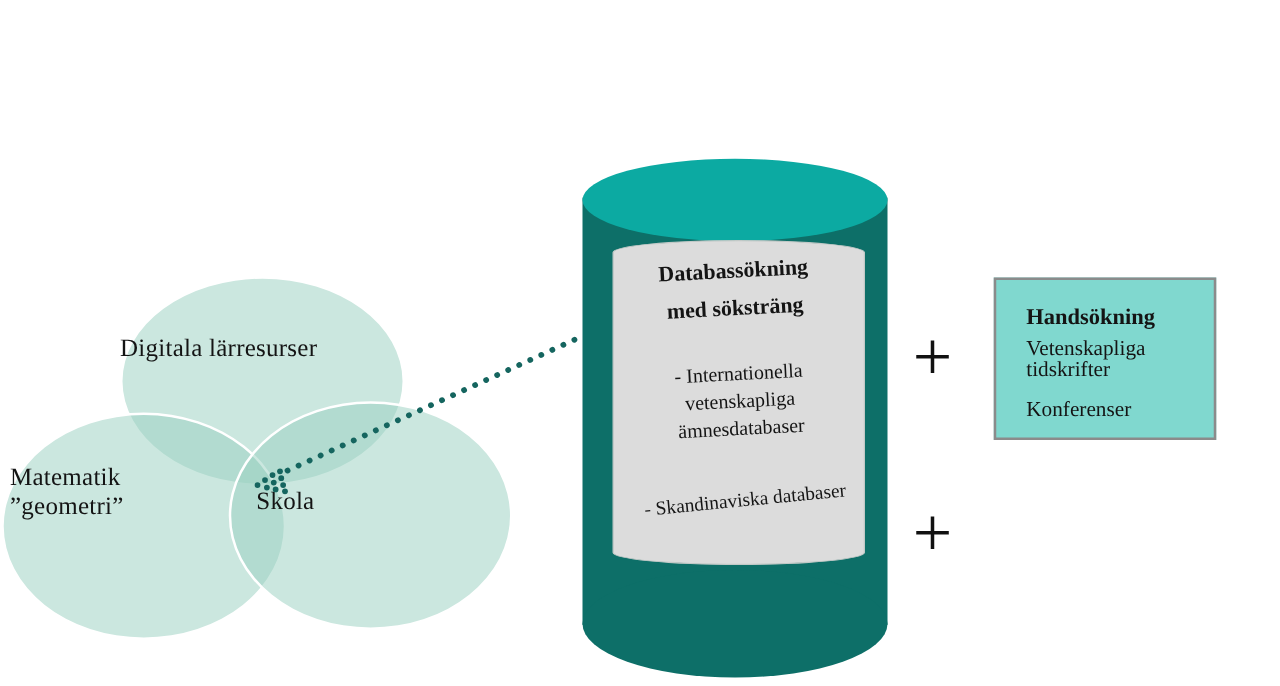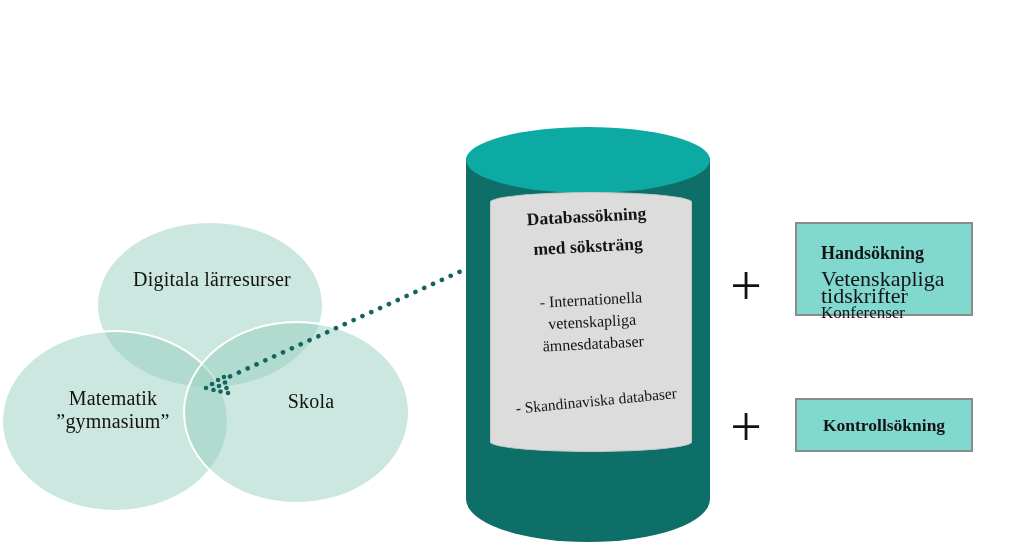--- a/index.html
+++ b/index.html
@@ -12,25 +12,25 @@
   
   .venn-ellipse {
     position: absolute; border-radius: 50%;
     background: var(--ellipse_fill, #9bd1c180);
     border: 2px solid #ffffff; box-sizing: border-box;
   }
   #ell-top   { left: 96px;  top: 221px; width: 228px; height: 168px; z-index: 1; }
   #ell-left  { left: 1px;   top: 330px; width: 228px; height: 182px; z-index: 2; }
   #ell-right { left: 183px; top: 321px; width: 227px; height: 183px; z-index: 3; }
   .venn-text {
-    position: absolute; z-index: 4; text-align: center;
+    position: absolute; z-index: 4; 
     font-size: 20px; line-height: 23px; letter-spacing: 0.2px;
   }
   #vt-top   { left: 96px;  top: 268px; width: 232px; }
-  #vt-left  { left: 8px;   top: 387px; width: 210px; }
+  #vt-left  { left: 8px;   top: 371px; width: 210px; }
   #vt-right { left: 205px; top: 390px; width: 212px; }
   
   .cyl-part { position: absolute; }
   #cyl-body   { left: 466px; top: 158px; width: 244px; height: 342px; background: var(--cylinder_body, #0d6f68); z-index: 2; }
   #cyl-bottom { left: 466px; top: 456px; width: 244px; height: 86px;  background: var(--cylinder_body, #0d6f68); border-radius: 50%; z-index: 2; }
   #cyl-cap    { left: 466px; top: 127px; width: 244px; height: 66px;  background: var(--cylinder_top, #0caaa2);  border-radius: 50%; z-index: 3; }
   #cyl-label {
     position: absolute; left: 490px; top: 192px; width: 202px; height: 260px;
     background: var(--label_bg, #dcdcdc);
     border: 1px solid #c2c9c7; box-sizing: border-box;
@@ -50,24 +50,24 @@
     font-size: 56px; line-height: 56px; color: #111111;
   }
   #plus-1 { left: 718px; top: 258px; }
   #plus-2 { left: 718px; top: 399px; }
   .side-box {
     position: absolute; left: 795px; width: 178px; box-sizing: border-box;
     background: var(--box_fill, #80d8cf);
     border: 2px solid var(--box_border, #8b8b8b);
     z-index: 5;
   }
-  #hand-box { top: 222px; height: 94px; padding: 18px 8px 0 24px; }
+  #hand-box { top: 222px; height: 130px; padding: 18px 8px 0 24px; }
   #hand-box .box-title { font-weight: bold; font-size: 18px; line-height: 22px; }
-  #hand-box .box-line1 { font-size: 22px; line-height: 17px; margin-top: 6px; }
-  #hand-box .box-line2 { font-size: 17px; line-height: 17px; margin-top: 0; }
+  #hand-box .box-line1 { font-size: 17px; line-height: 17px; margin-top: 6px; }
+  #hand-box .box-line2 { font-size: 17px; line-height: 17px; margin-top: 15px; }
   #control-box {
     top: 398px; height: 54px;
     display: flex; align-items: center; justify-content: center;
     font-weight: bold; font-size: 17.5px;
   }
   
   #arrow-overlay { position: absolute; left: 0; top: 0; z-index: 6; pointer-events: none; }
 </style>
 </head>
 <body>
@@ -76,21 +76,21 @@
 
   <div class="venn-ellipse" id="ell-top"></div>
   <div class="venn-ellipse" id="ell-left"></div>
   <div class="venn-ellipse" id="ell-right"></div>
 
   <div class="venn-text" id="vt-top">
     <div>Digitala lärresurser</div>
   </div>
   <div class="venn-text" id="vt-left">
     <div>Matematik</div>
-    <div>”gymnasium”</div>
+    <div>”geometri”</div>
   </div>
   <div class="venn-text" id="vt-right">
     <div>Skola</div>
   </div>
 
   <div class="cyl-part" id="cyl-body"></div>
   <div class="cyl-part" id="cyl-bottom"></div>
   <div class="cyl-part" id="cyl-cap"></div>
 
   <div id="cyl-label">
@@ -110,23 +110,20 @@
 
   <div class="plus-sign" id="plus-1">+</div>
   <div class="plus-sign" id="plus-2">+</div>
 
   <div class="side-box" id="hand-box">
     <div class="box-title">Handsökning</div>
     <div class="box-line1">Vetenskapliga tidskrifter</div>
     <div class="box-line2">Konferenser</div>
   </div>
 
-  <div class="side-box" id="control-box">
-    <div>Kontrollsökning</div>
-  </div>
 
   <svg id="arrow-overlay" width="1024" height="549" viewBox="0 0 1024 549">
     <line x1="230" y1="376.5" x2="468" y2="268" stroke="#15655f" stroke-width="4.6" stroke-linecap="round" stroke-dasharray="0.1 9.6" class="dotline"></line>
     <g fill="#15655f">
       <circle cx="206" cy="388" r="2.3" fill="#15655f"></circle>
       <circle cx="212" cy="384" r="2.3" fill="#15655f"></circle>
       <circle cx="213.5" cy="390" r="2.3" fill="#15655f"></circle>
       <circle cx="218" cy="380" r="2.3" fill="#15655f"></circle>
       <circle cx="219" cy="386" r="2.3" fill="#15655f"></circle>
       <circle cx="220.5" cy="391.5" r="2.3" fill="#15655f"></circle>

